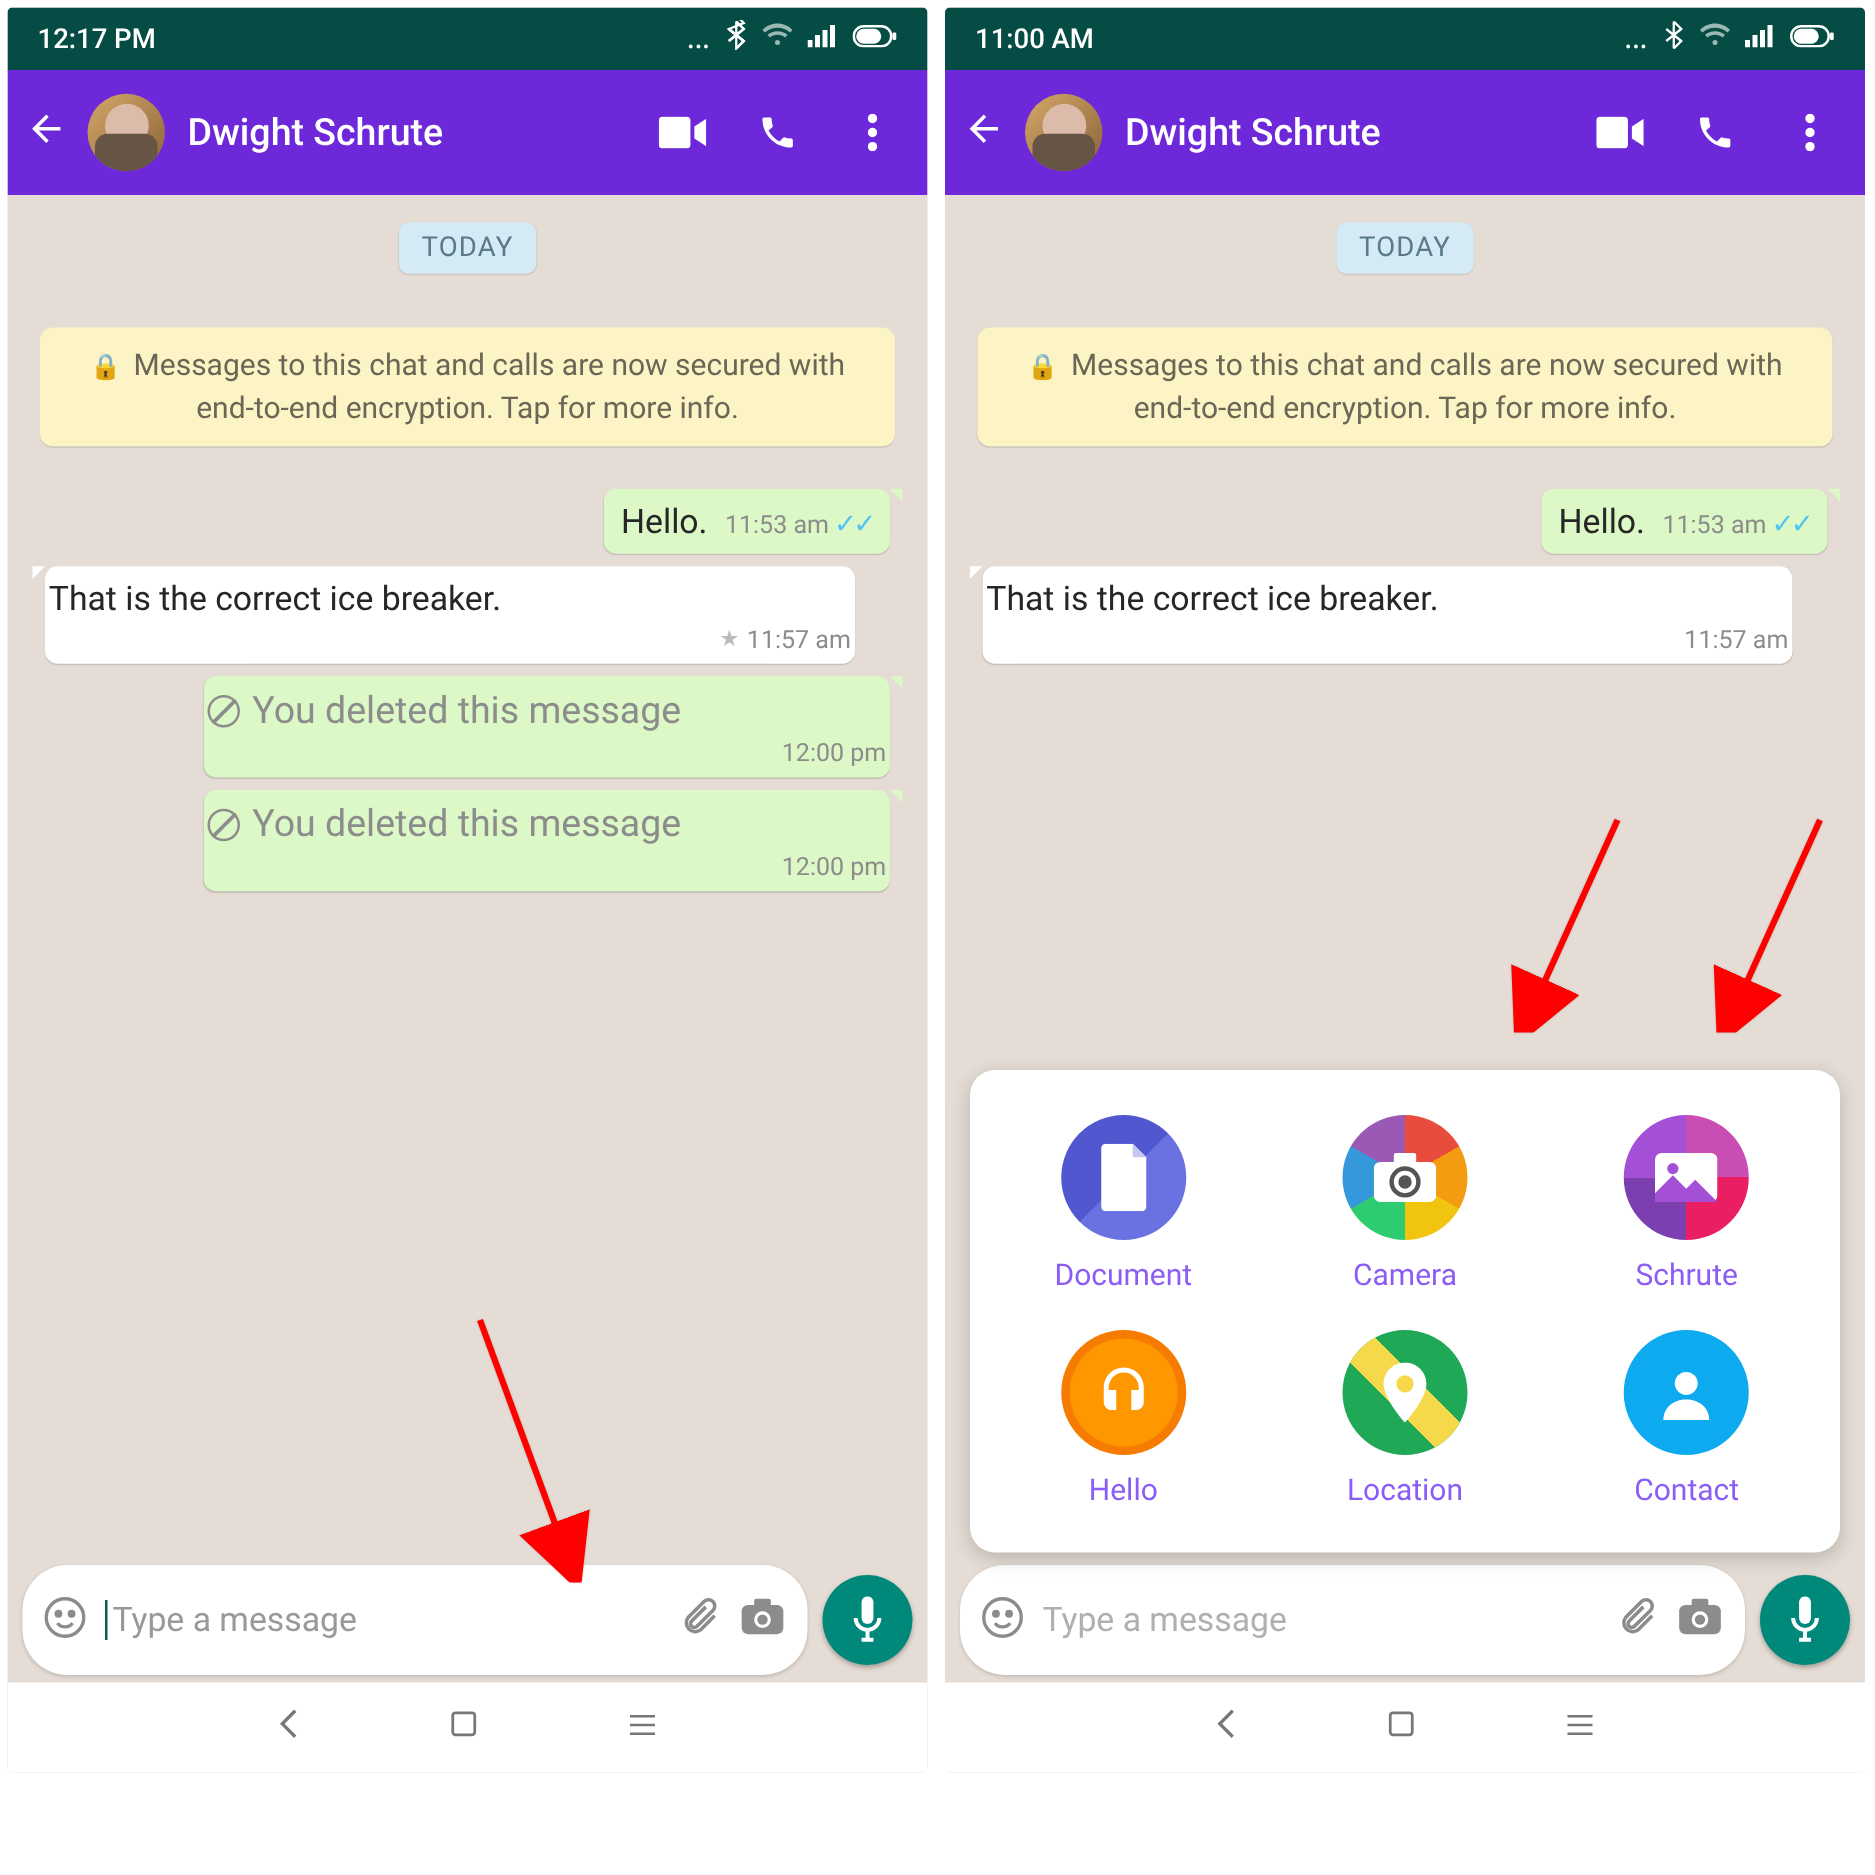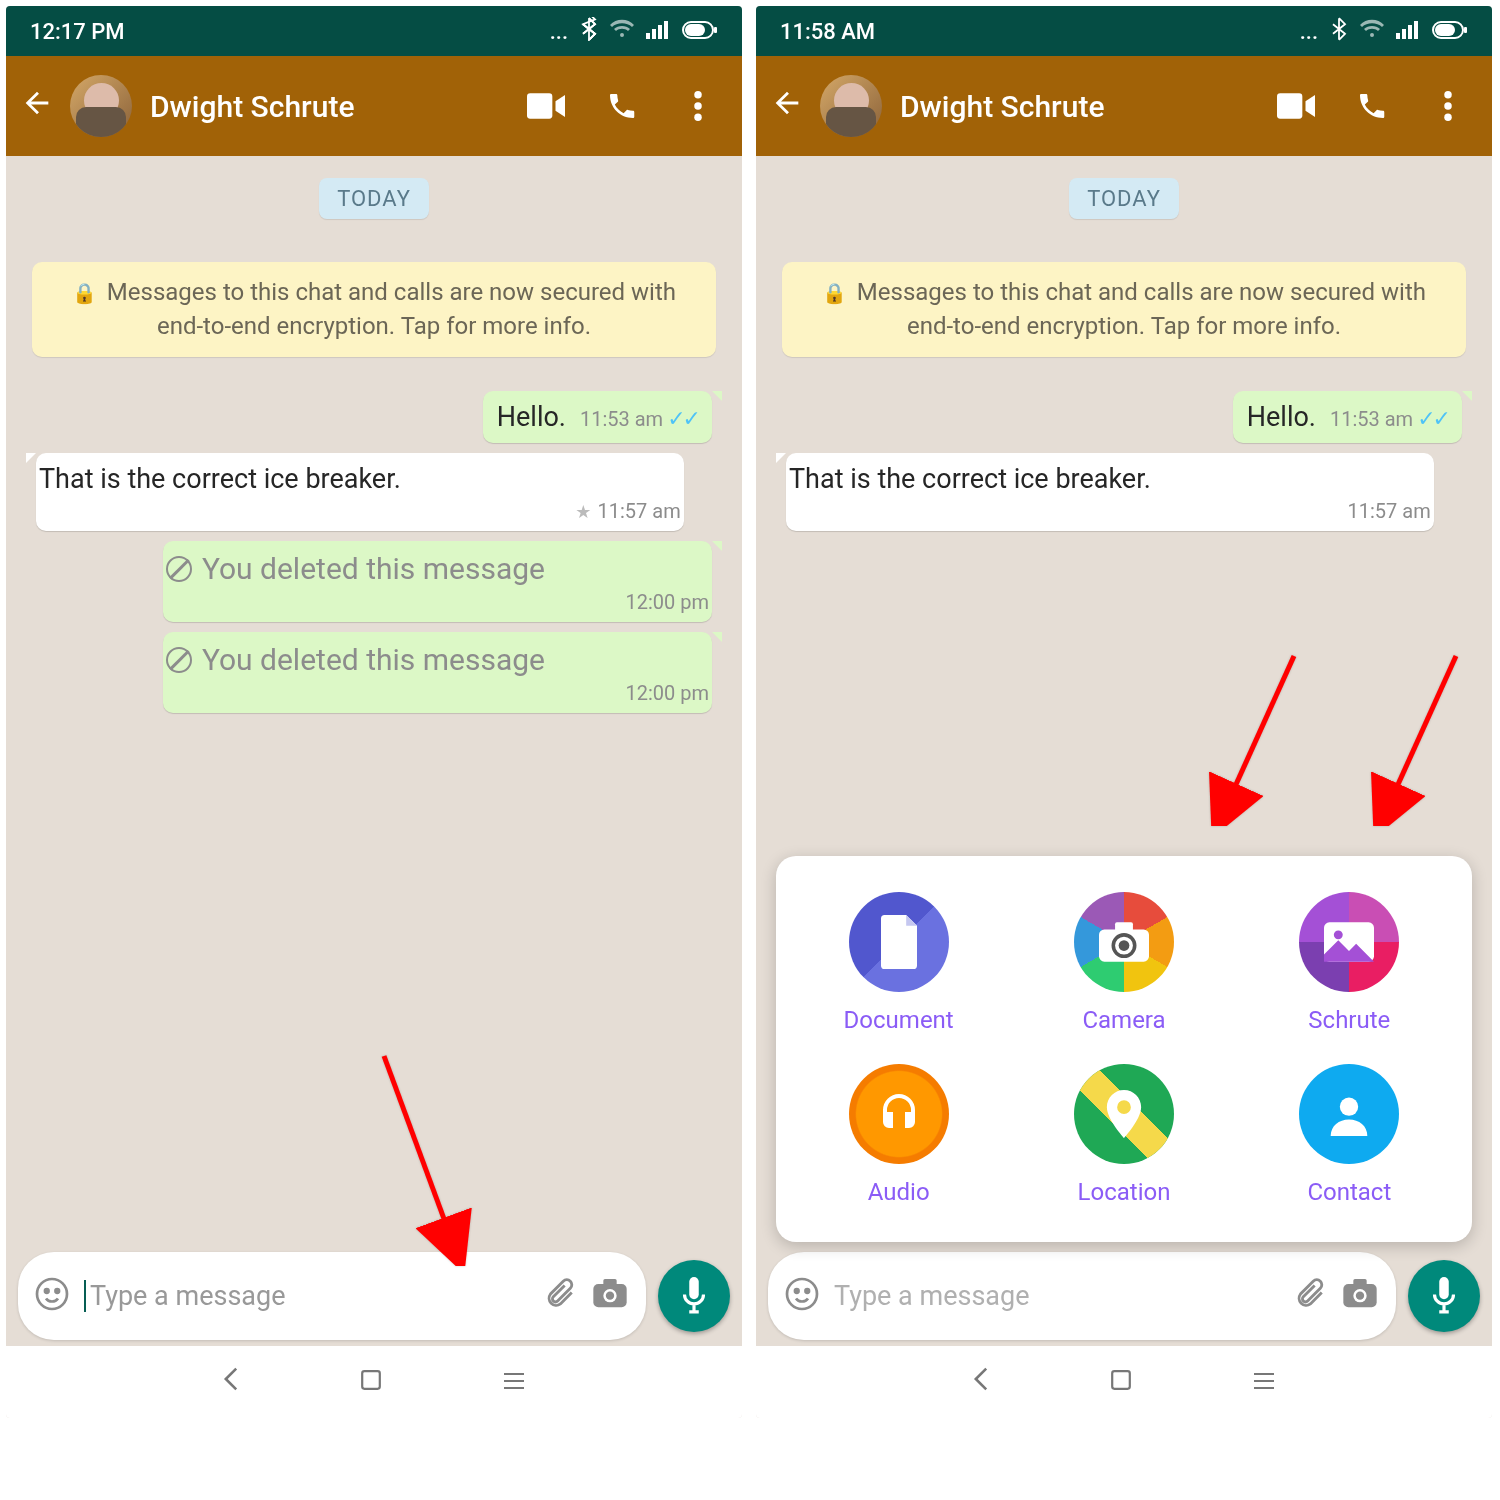--- a/index.html
+++ b/index.html
@@ -1,20 +1,20 @@
 <!DOCTYPE html>
 <html><head>
 <meta charset="utf-8">
 <style>
 *{margin:0;padding:0;box-sizing:border-box;font-family:-apple-system,Roboto,Arial,sans-serif}
 body{background:#fff;width:1500px;height:1500px;display:flex;gap:14px;padding:6px;align-items:flex-start;transform-origin:top left;transform:scale(1)}
 .phone{width:736px;height:1412px;background:#e5ddd5;position:relative;overflow:hidden;border-radius:4px}
 .statusbar{height:50px;background:#054d44;color:#fff;display:flex;align-items:center;justify-content:space-between;padding:0 24px;font-size:22px;font-weight:500}
 .status-icons{display:flex;gap:12px;align-items:center}
-.appbar{height:100px;background:#a16207;color:#fff;display:flex;align-items:center;padding:0 14px;gap:16px}
+.appbar{height:100px;background:#6d28d9;color:#fff;display:flex;align-items:center;padding:0 14px;gap:16px}
 .back{font-size:40px;color:#fff}
 .avatar{width:62px;height:62px;border-radius:50%;background:linear-gradient(135deg,#d4a868 0%,#8b6239 100%);display:flex;align-items:center;justify-content:center;overflow:hidden;position:relative}
 .avatar::before{content:'';position:absolute;width:35px;height:35px;border-radius:50%;background:#dba;top:8px}
 .avatar::after{content:'';position:absolute;width:50px;height:30px;background:#654;bottom:0;border-radius:10px 10px 0 0}
 .contact-name{font-size:30px;font-weight:500;flex:1;margin-left:2px}
 .icobtn{width:40px;height:40px;display:flex;align-items:center;justify-content:center;margin:0 10px}
 .chat-area{height:calc(100% - 50px - 100px - 100px - 72px);overflow:hidden;padding:22px 16px;position:relative}
 .chat-bg{position:absolute;inset:0;background:#e5ddd5;opacity:1}
 .chat-content{position:relative;z-index:1}
 .pill-today{background:#d4eaf4;color:#5a7a8a;padding:8px 18px;border-radius:8px;font-size:22px;letter-spacing:1px;width:fit-content;margin:0 auto 43px;box-shadow:0 1px 1px rgba(0,0,0,.1)}
@@ -221,21 +221,21 @@
           <line x1="2" y1="2" x2="22" y2="2"></line>
           <line x1="2" y1="9" x2="22" y2="9"></line>
           <line x1="2" y1="16" x2="22" y2="16"></line>
         </svg></span>
   </div>
 </div>
 
 <div class="phone">
 
   <div class="statusbar">
-    <span>11:58 AM</span>
+    <span>11:00 AM</span>
     <div class="status-icons">
       <span>...</span>
       <span><svg width="18" height="24" viewBox="0 0 12 20" fill="none" stroke="#fff" stroke-width="1.5">
             <path d="M1 6l10 8M1 14l10-8M6 1l5 5-5 4M6 19l5-5-5-4M6 1v18"></path>
           </svg></span>
       <span><svg width="24" height="20" viewBox="0 0 24 20" fill="#fff" opacity=".6">
             <path d="M12 18a2 2 0 100-4 2 2 0 000 4zM4 10c4-4 12-4 16 0l-2 2c-3-3-9-3-12 0l-2-2zM0 6c6-7 18-7 24 0l-2 2c-5-5-15-5-20 0L0 6z"></path>
           </svg></span>
       <span><svg width="24" height="20" viewBox="0 0 24 20" fill="#fff">
             <rect x="0" y="14" width="4" height="6"></rect>
@@ -352,21 +352,21 @@
           </svg>
         </div>
       <div class="attach-label">Schrute</div>
     </div>
     <div class="attach-item">
       <div class="attach-circle c-aud">
           <svg width="48" height="48" viewBox="0 0 24 24" fill="#fff">
             <path d="M12 2a8 8 0 00-8 8v6a3 3 0 003 3h2v-8H6v-1a6 6 0 0112 0v1h-3v8h2a3 3 0 003-3v-6a8 8 0 00-8-8z"></path>
           </svg>
         </div>
-      <div class="attach-label">Audio</div>
+      <div class="attach-label">Hello</div>
     </div>
     <div class="attach-item">
       <div class="attach-circle c-loc" style="background:#1fa855;position:relative">
           <div style="position:absolute;inset:0;background:linear-gradient(45deg,transparent 40%,#f5d94a 40%,#f5d94a 60%,transparent 60%)"></div>
           <svg width="36" height="48" viewBox="0 0 20 28" fill="#fff" style="position:relative">
             <path d="M10 0C4.5 0 0 4.5 0 10c0 7 10 18 10 18s10-11 10-18c0-5.5-4.5-10-10-10zm0 14a4 4 0 110-8 4 4 0 010 8z"></path>
           </svg>
         </div>
       <div class="attach-label">Location</div>
     </div>

